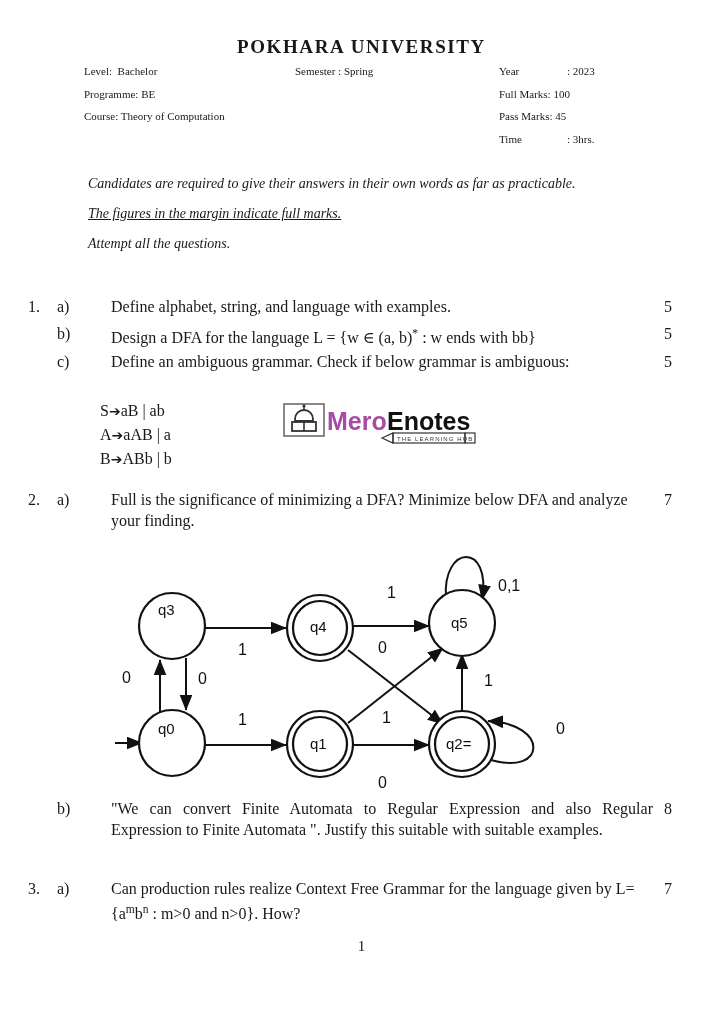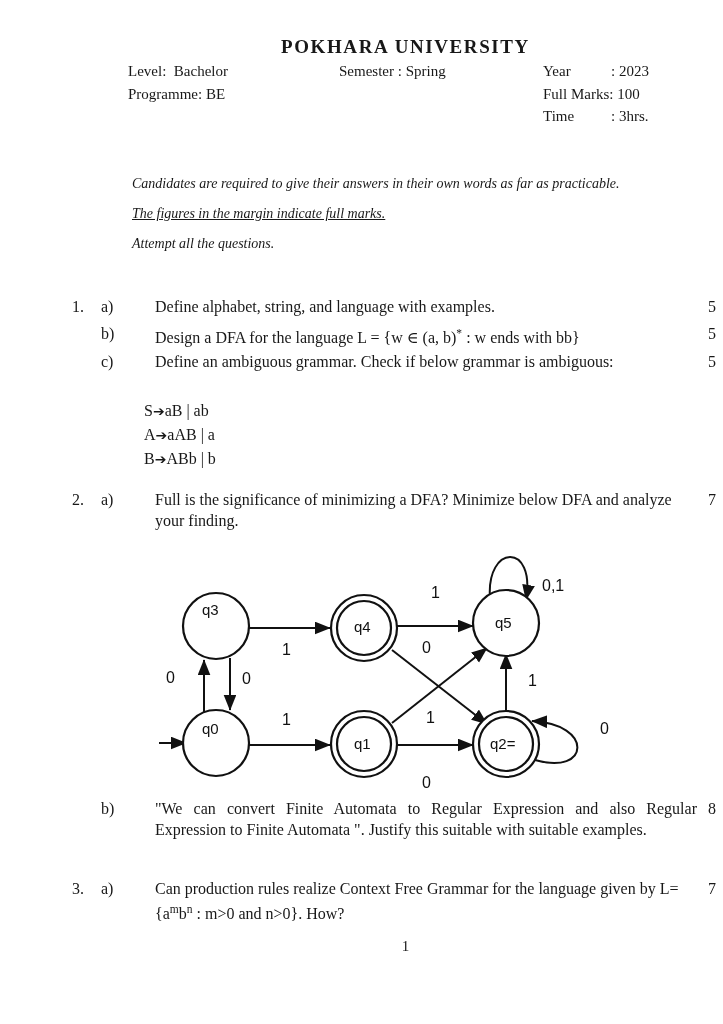--- a/index.html
+++ b/index.html
@@ -14,41 +14,40 @@
     font-family: "Liberation Serif", "DejaVu Serif", serif;
     color: #181818;
     overflow: hidden;
   }
 
   .page {
     position: absolute;
     inset: 0;
     width: 597px;
     height: 1024px;
-    margin-left: 44px;
   }
 
   
   .uni-title {
     position: absolute;
     top: 36px;
     left: 0;
     width: 723px;
     text-align: center;
     font-size: 19px;
     font-weight: bold;
     letter-spacing: 1.6px;
   }
 
   .hdr {
     position: absolute;
     top: 60px;
     left: 84px;
     width: 600px;
-    font-size: 15px;
+    font-size: 11px;
     line-height: 22.5px;
   }
   .hdr-row {
     position: relative;
     height: 22.5px;
     white-space: nowrap;
   }
   .hdr-c1 { position: absolute; left: 0px; }
   .hdr-c2 { position: absolute; left: 211px; }
   .hdr-c3 { position: absolute; left: 415px; }
@@ -150,20 +149,24 @@
       <span class="hdr-c1"><span>Level:</span>&nbsp;&nbsp;<span>Bachelor</span></span>
       <span class="hdr-c2">Semester : Spring</span>
       <span class="hdr-c3">Year</span>
       <span class="hdr-c3b">: 2023</span>
     </div>
     <div class="hdr-row">
       <span class="hdr-c1">Programme: BE</span>
       <span class="hdr-c3">Full Marks: 100</span>
     </div>
     <div class="hdr-row">
+      <span class="hdr-c1">Course: Theory of Computation</span>
+      <span class="hdr-c3">Pass Marks: 45</span>
+    </div>
+    <div class="hdr-row">
       <span class="hdr-c3">Time</span>
       <span class="hdr-c3b">:  3hrs.</span>
     </div>
   </div>
 
   <div class="instructions">
     <span class="instr-line">Candidates are required to give their answers in their own words as far as practicable.</span>
     <span class="instr-2">The figures in the margin indicate full marks.</span>
     <span class="instr-bold">Attempt all the questions.</span>
   </div>
@@ -186,20 +189,42 @@
     <span class="q-body justify" style="width:538px;">Define an ambiguous grammar. Check if below grammar is ambiguous:</span>
     <span class="q-marks">5</span>
   </div>
 
   <div class="grammar" style="top:399px;">
     <div><span>S</span><span class="arrow-g">➔</span><span>aB | ab</span></div>
     <div><span>A</span><span class="arrow-g">➔</span><span>aAB | a</span></div>
     <div><span>B</span><span class="arrow-g">➔</span><span>ABb | b</span></div>
   </div>
 
+  <div class="logo">
+    <svg width="205" height="46" viewBox="0 0 205 46" xmlns="http://www.w3.org/2000/svg">
+
+      <g>
+        <rect x="1" y="2" width="40" height="32" fill="none" stroke="#555" stroke-width="1.4"></rect>
+        <path d="M21 8 a9 9 0 0 0 -9 9 v2 h18 v-2 a9 9 0 0 0 -9 -9 z" fill="none" stroke="#333" stroke-width="1.8"></path>
+        <rect x="9" y="20" width="24" height="9" fill="none" stroke="#333" stroke-width="1.8"></rect>
+        <line x1="21" y1="20" x2="21" y2="29" stroke="#333" stroke-width="1.6"></line>
+        <line x1="21" y1="5" x2="21" y2="8" stroke="#333" stroke-width="1.4"></line>
+        <circle cx="21" cy="4" r="1.6" fill="#333"></circle>
+      </g>
+      <text x="44" y="28" font-family="Liberation Sans, sans-serif" font-size="25" font-weight="bold" fill="#a64ca6">Mero</text>
+      <text x="104" y="28" font-family="Liberation Sans, sans-serif" font-size="25" font-weight="bold" fill="#111111">Enotes</text>
+
+      <g>
+        <polygon points="99,36 110,31 110,41" fill="none" stroke="#333" stroke-width="1.2"></polygon>
+        <rect x="110" y="31" width="72" height="10" fill="none" stroke="#333" stroke-width="1.2"></rect>
+        <rect x="182" y="31" width="10" height="10" fill="none" stroke="#333" stroke-width="1.2"></rect>
+        <text x="114" y="39" font-family="Liberation Sans, sans-serif" font-size="6" letter-spacing="1.1" fill="#333">THE LEARNING HUB</text>
+      </g>
+    </svg>
+  </div>
 
   <div class="q" style="top:489px;left:0;width:723px;">
     <span class="q-num">2.</span>
     <span class="q-let">a)</span>
     <span class="q-body" style="width:540px;">Full is the significance of minimizing a DFA? Minimize below DFA and analyze your finding.</span>
     <span class="q-marks">7</span>
   </div>
 
   <div class="dfa">
     <svg width="470" height="256" viewBox="0 0 470 256" xmlns="http://www.w3.org/2000/svg">

